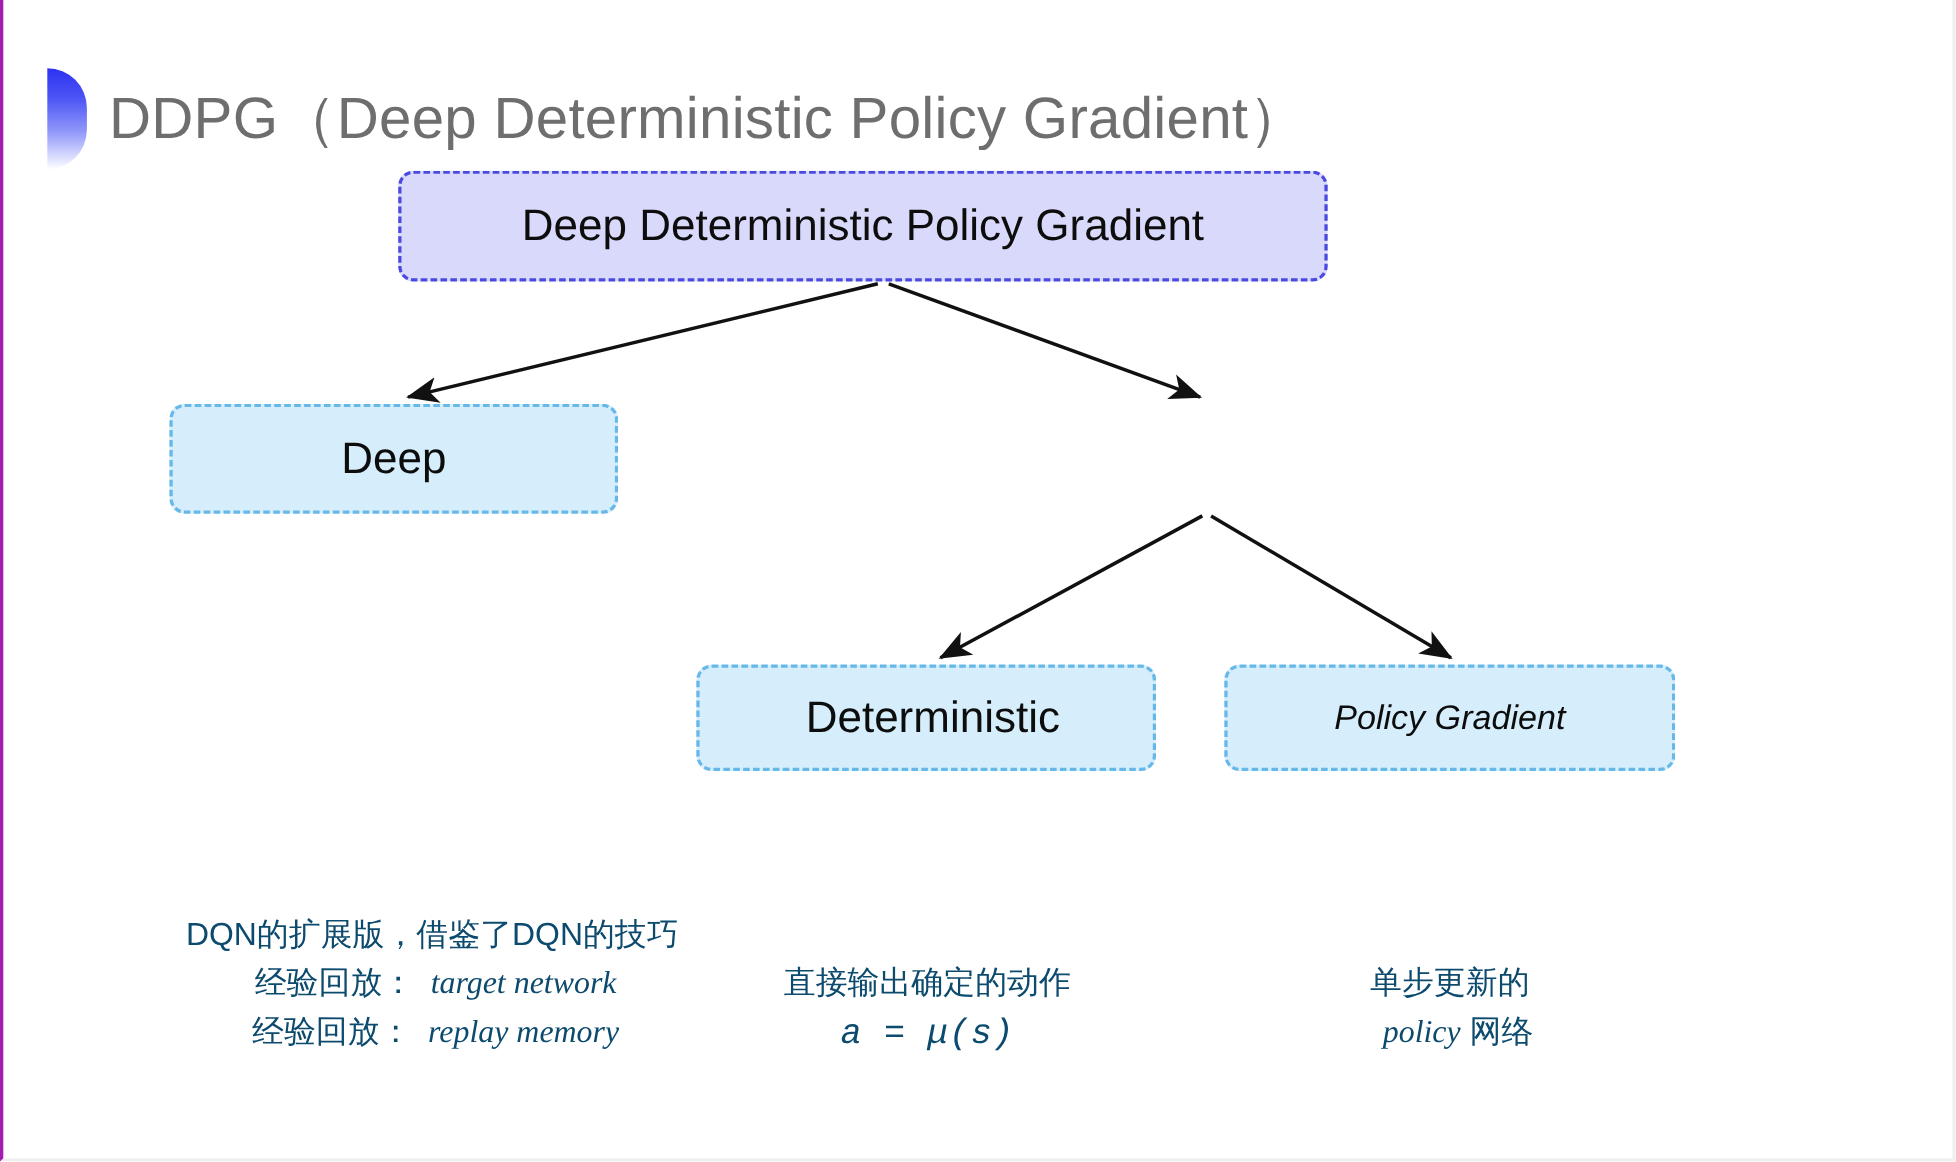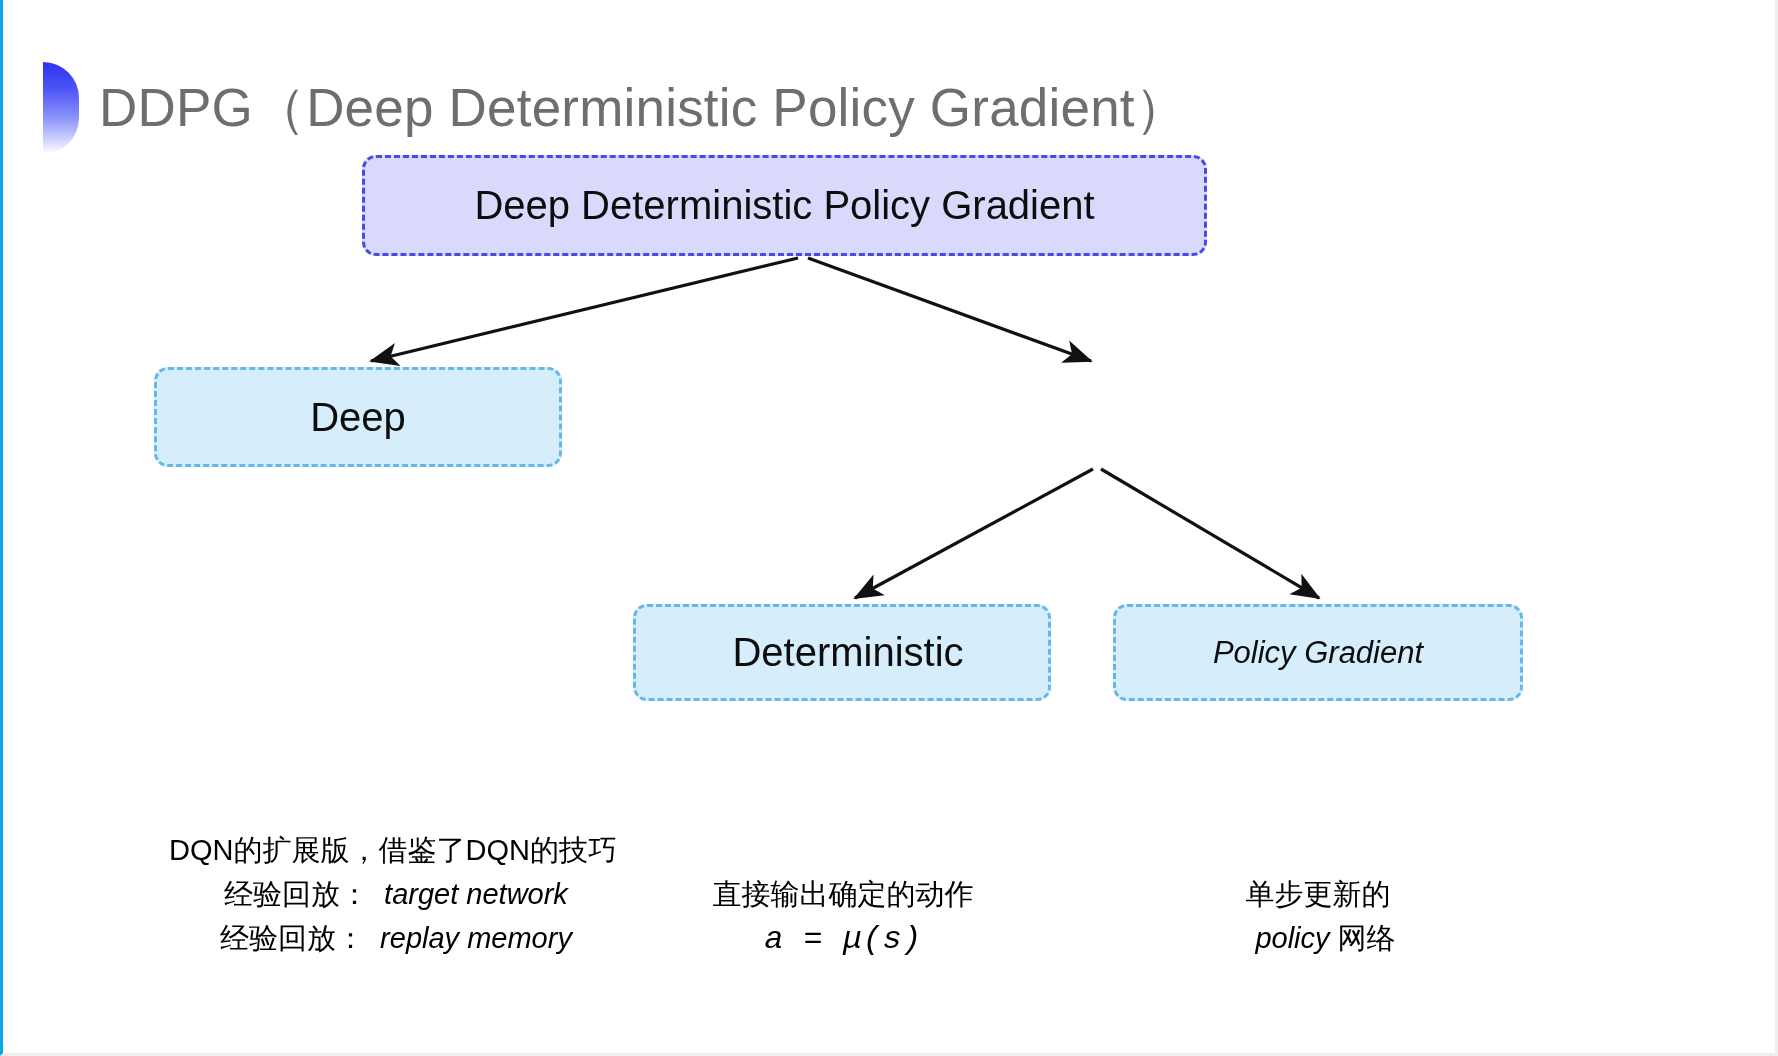--- a/index.html
+++ b/index.html
@@ -11,21 +11,21 @@
   body {
     font-family: "Liberation Sans", "DejaVu Sans", sans-serif;
   }
   #slide {
     position: relative;
     width: 1778px;
     height: 1056px;
     background: #ffffff;
     overflow: hidden;
     box-sizing: border-box;
-    border-left: 3px solid #0ea5e9;
+    border-left: 3px solid #a21caf;
     border-right: 3px solid #efefef;
     border-bottom: 3px solid #efefef;
   }
 
   
   #title-row {
     position: absolute;
     left: 0;
     top: 62px;
     height: 92px;
@@ -85,27 +85,27 @@
     position: absolute;
     left: 0; top: 0;
     width: 1778px;
     height: 1056px;
     pointer-events: none;
   }
 
   
   .caption {
     position: absolute;
-    color: #000000;
+    color: #0c4a6e;
     text-align: center;
     line-height: 1.52;
   }
   .caption .line { white-space: nowrap; }
   .mathit {
-    font-family: Liberation Sans, sans-serif;
+    font-family: Liberation Serif, serif;
     font-style: italic;
     margin-left: 15px;
   }
 
   #caption-deep {
     left: 60px;
     top: 828px;
     width: 660px;
     font-size: 29px;
   }

